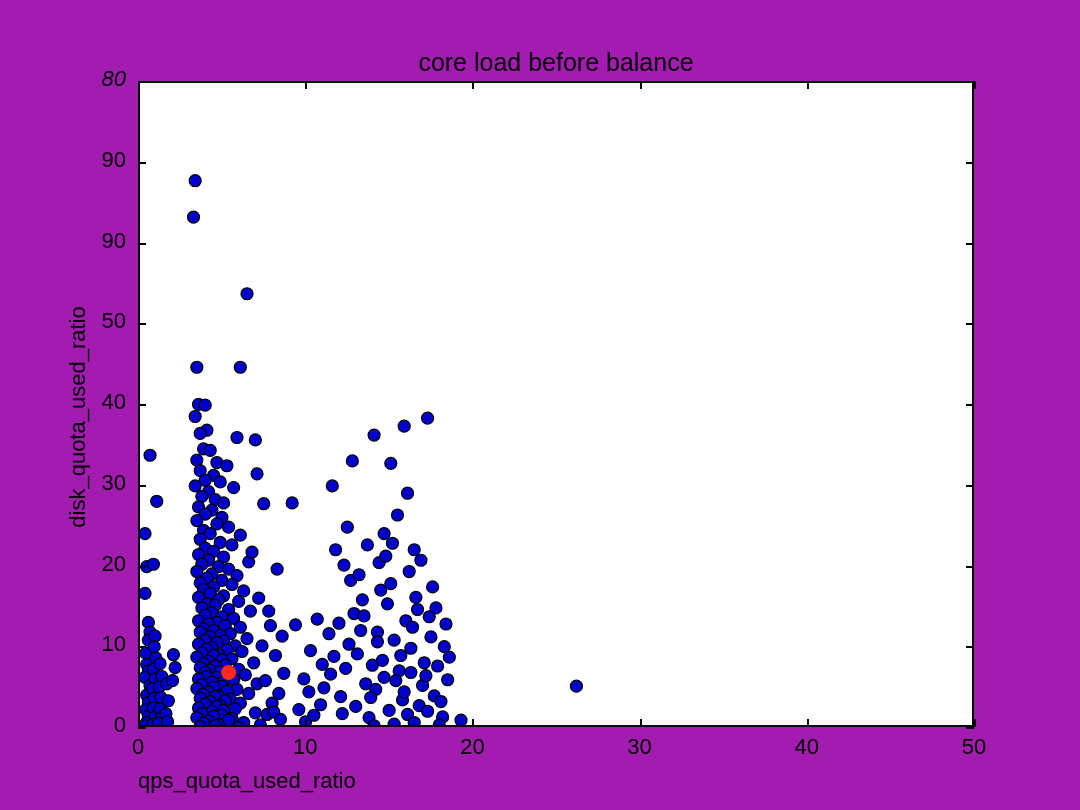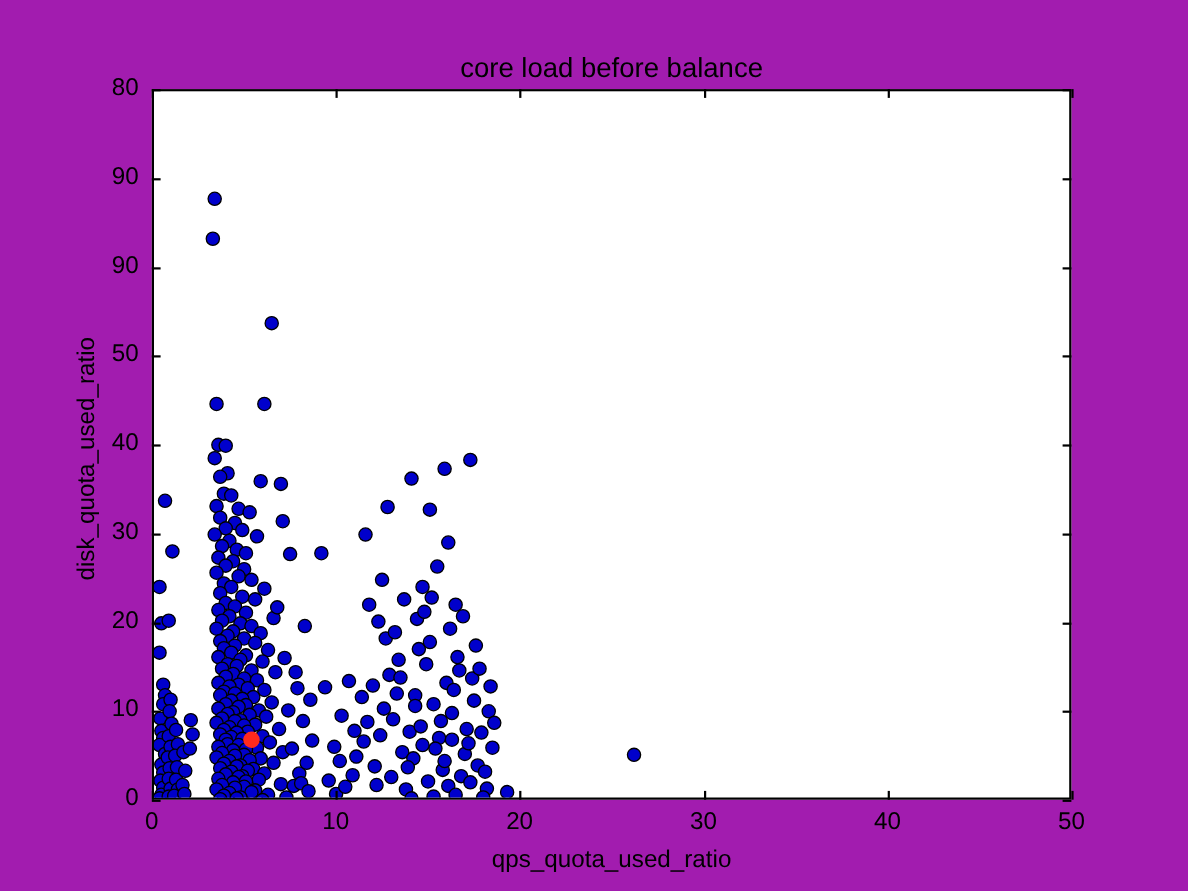--- a/index.html
+++ b/index.html
@@ -31,21 +31,20 @@
     color: #000000;
     font-family: "Liberation Sans", sans-serif;
     letter-spacing: 0px;
     white-space: nowrap;
   }
   #xlabel {
     position: absolute;
     left: 138px;
     top: 768px;
     width: 836px;
-    text-align: center;
     font-size: 22px;
     color: #000000;
     white-space: nowrap;
   }
   #ylabel {
     position: absolute;
     left: 0px;
     top: 404px;
     width: 300px;
     text-align: center;
@@ -471,19 +470,19 @@
       <div class="ticklabel-x" style="left: 806.8px;">40</div>
       <div class="ticklabel-x" style="left: 974px;">50</div>
       <div class="ticklabel-y" style="top: 727px;">0</div>
       <div class="ticklabel-y" style="top: 646.25px;">10</div>
       <div class="ticklabel-y" style="top: 565.5px;">20</div>
       <div class="ticklabel-y" style="top: 484.75px;">30</div>
       <div class="ticklabel-y" style="top: 404px;">40</div>
       <div class="ticklabel-y" style="top: 323.25px;">50</div>
       <div class="ticklabel-y" style="top: 242.5px;">90</div>
       <div class="ticklabel-y" style="top: 161.75px;">90</div>
-      <div class="ticklabel-y" style="top: 81px;">80</div>
+      <div class="ticklabel-y" style="top: 81px; font-style: italic;">80</div>
     </div>
 
   <div id="xlabel">qps_quota_used_ratio</div>
   <div id="ylabel">disk_quota_used_ratio</div>
 
 </div>
 
 </body></html>

